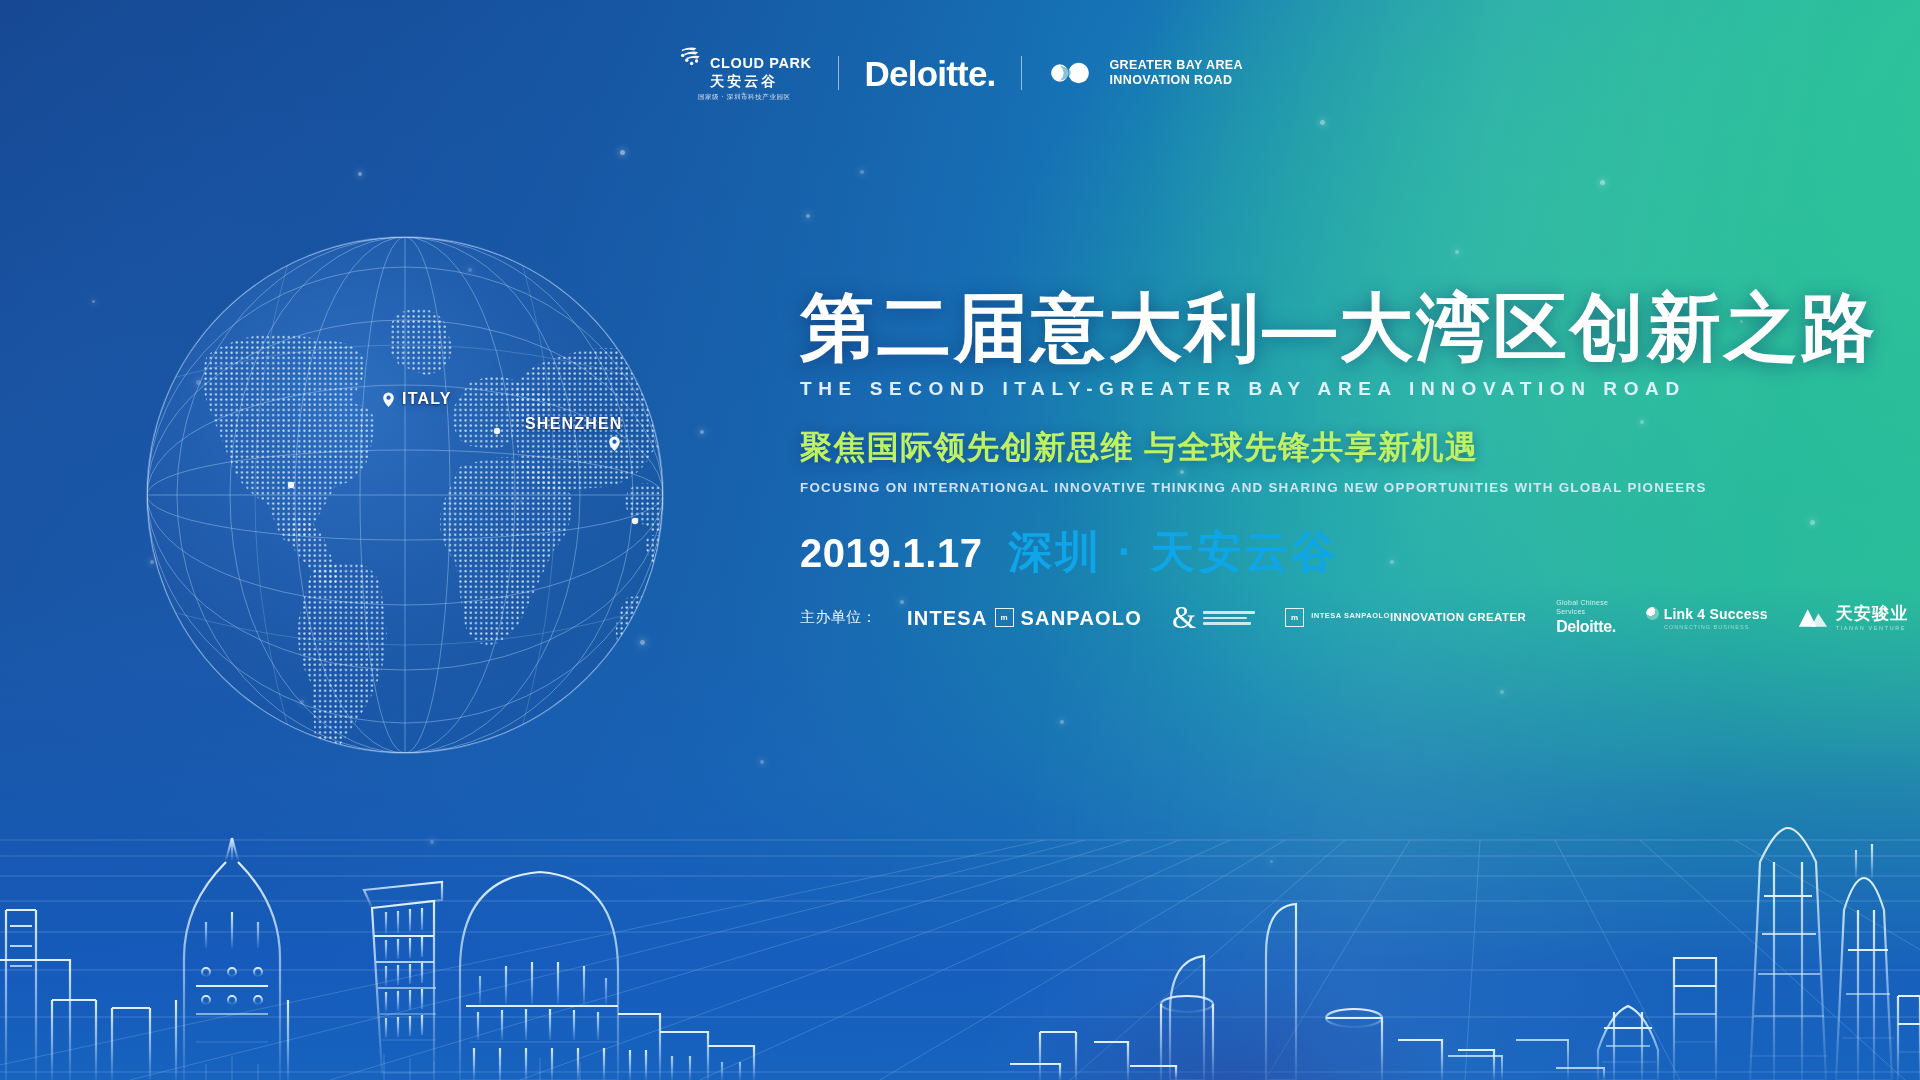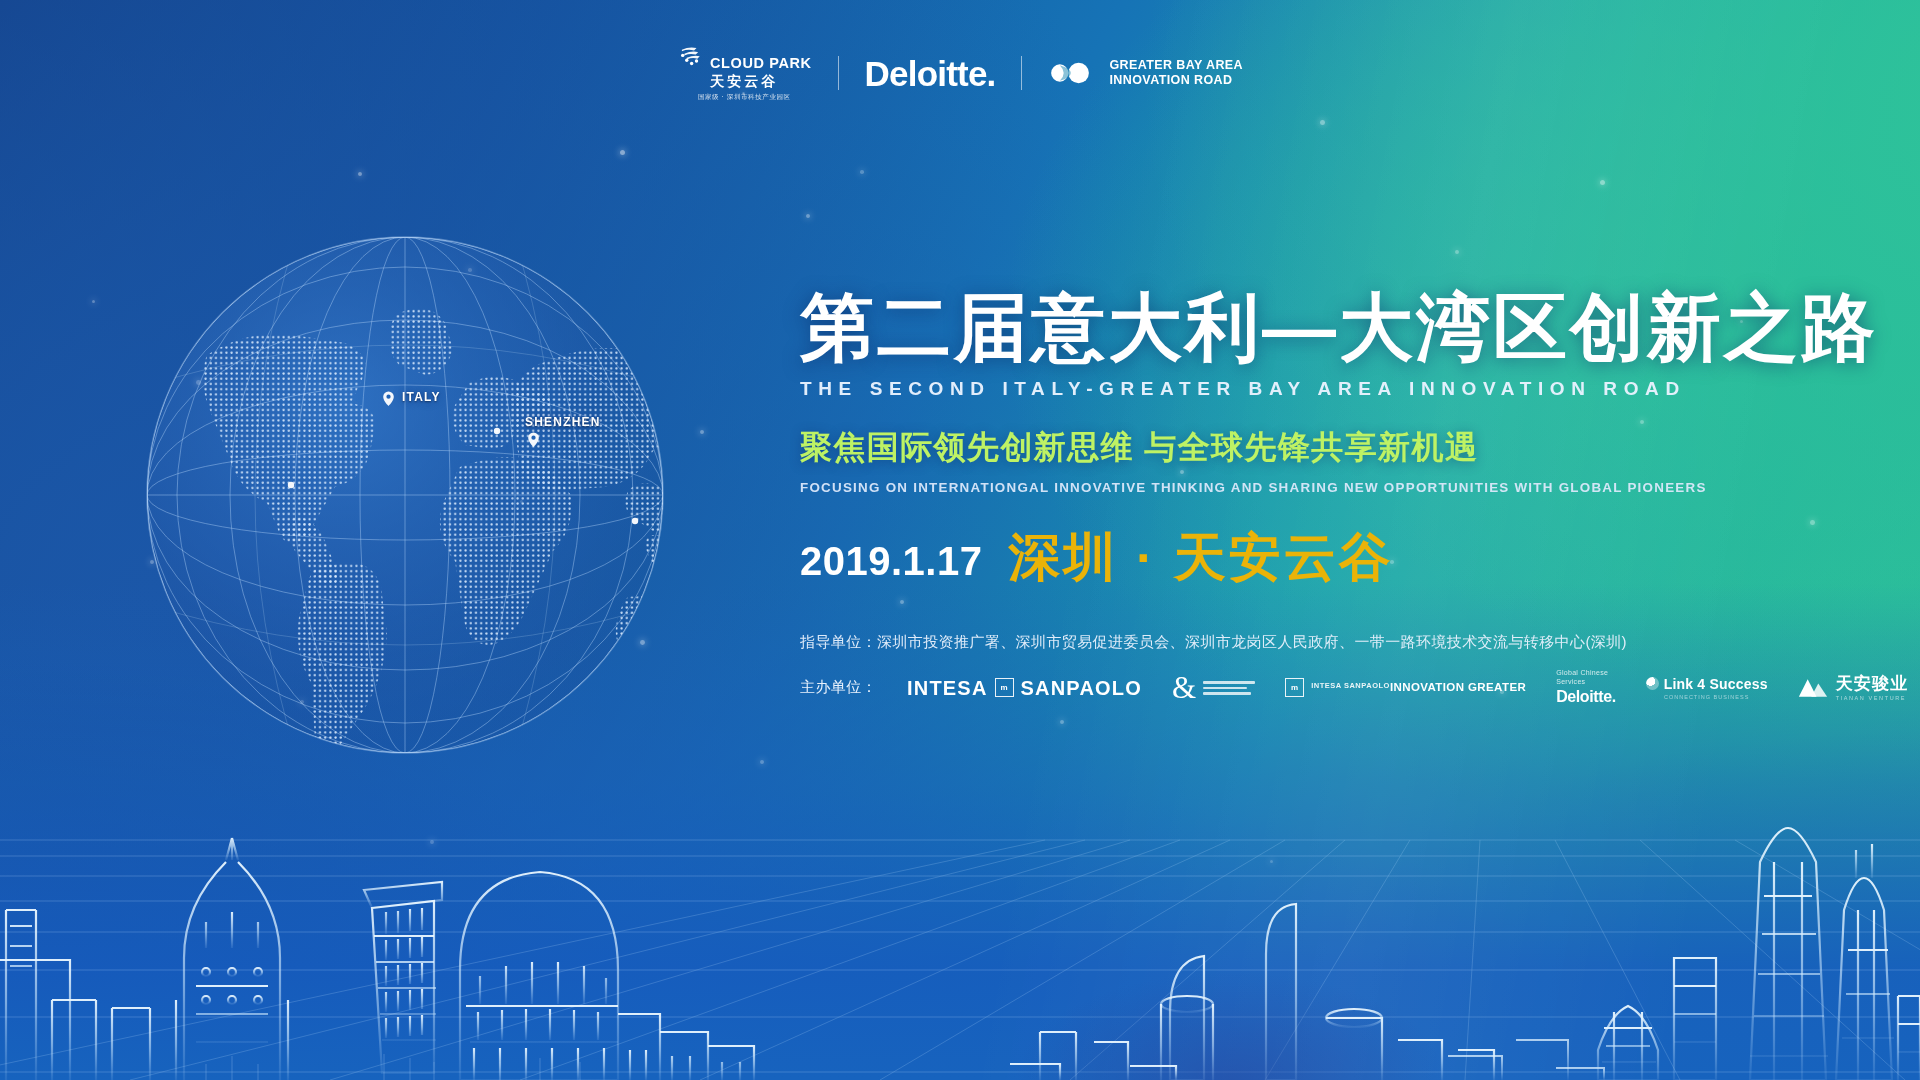--- a/index.html
+++ b/index.html
@@ -58,22 +58,22 @@
   
   .globe-wrap {
     position:absolute; left:95px; top:185px; width:620px; height:620px;
   }
   .globe-wrap svg { width:100%; height:100%; overflow:visible; }
 
   .map-dots { fill:#cfe4fb; }
 
   
   .geo-label {
-    position:absolute; display:flex; align-items:flex-start; gap:5px;
-    color:#ffffff; font-size:12px; font-weight:700; letter-spacing:1.2px;
+    position:absolute; display:flex; align-items:flex-end; gap:5px;
+    color:#ffffff; font-size:16px; font-weight:700; letter-spacing:1.2px;
     text-shadow:0 0 8px rgba(20,60,140,.9), 0 1px 2px rgba(0,0,0,.5);
     white-space:nowrap;
   }
   .geo-label .pin {
     width:17px; height:17px; flex:0 0 auto;
   }
   .geo-label.stacked { flex-direction:column; gap:2px; }
 
   
   .logo-bar {
@@ -140,21 +140,21 @@
   }
 
   .datetime {
     margin-top:28px; display:flex; align-items:baseline; gap:26px;
     white-space:nowrap;
   }
   .datetime .date {
     color:#ffffff; font-size:40px; font-weight:700; letter-spacing:.5px;
   }
   .datetime .place {
-    color:#eab308; font-size:52px; font-weight:700; letter-spacing:3px;
+    color:#0ea5e9; font-size:44px; font-weight:700; letter-spacing:3px;
   }
 
   .orgs {
     margin-top:40px;
     color:#eaf2fd; font-size:15px; font-weight:400; letter-spacing:.4px;
     white-space:nowrap; opacity:.95;
   }
 
   
   .sponsors {
@@ -434,21 +434,20 @@
     <div class="title-en">THE SECOND ITALY-GREATER BAY AREA INNOVATION ROAD</div>
 
     <div class="subtitle-cn">聚焦国际领先创新思维  与全球先锋共享新机遇</div>
     <div class="subtitle-en">FOCUSING ON INTERNATIONGAL INNOVATIVE THINKING AND SHARING NEW OPPORTUNITIES WITH GLOBAL PIONEERS</div>
 
     <div class="datetime">
       <span class="date">2019.1.17</span>
       <span class="place">深圳 · 天安云谷</span>
     </div>
 
-    <div class="orgs">指导单位：深圳市投资推广署、深圳市贸易促进委员会、深圳市龙岗区人民政府、一带一路环境技术交流与转移中心(深圳)</div>
 
     <div class="sponsors">
       <span class="lead">主办单位：</span>
 
       <div class="sp">
         <span class="intesa-word">INTESA</span>
         <span class="intesa-box">
           <i>m</i>
         </span>
         <span class="intesa-word">SANPAOLO</span>

